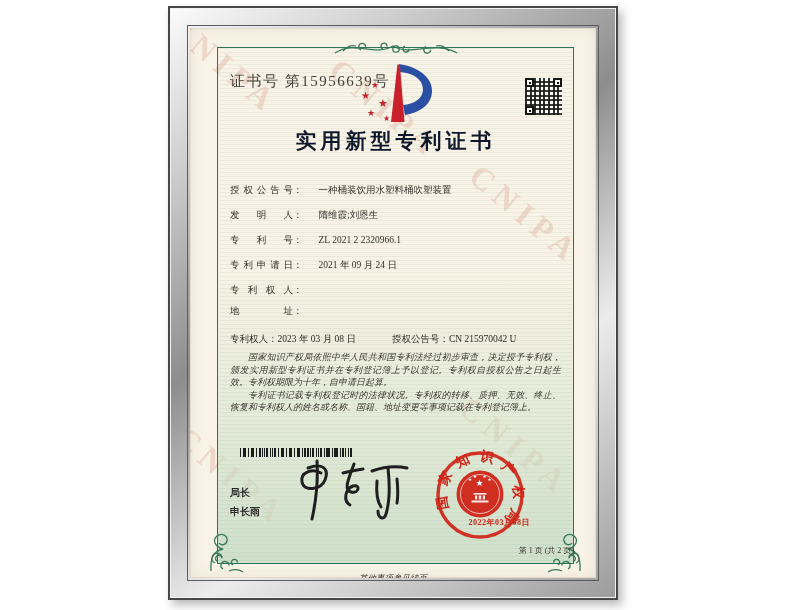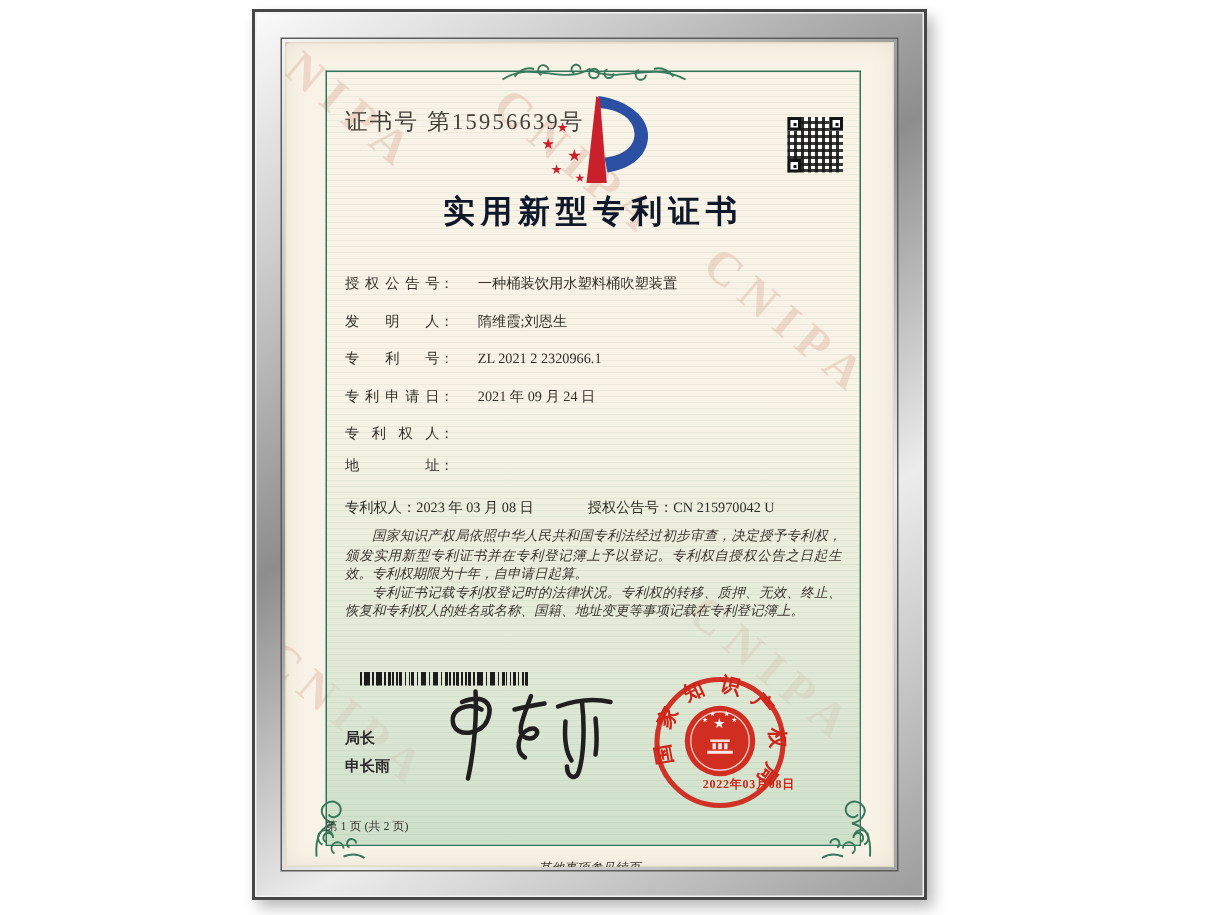--- a/index.html
+++ b/index.html
@@ -61,21 +61,21 @@
     left:50px;top:420px;width:112px;height:9px;
     background:
       repeating-linear-gradient(90deg,#1c1c1c 0 1px,transparent 1px 2.7px),
       repeating-linear-gradient(90deg,transparent 0 3.5px,#1c1c1c 3.5px 5.4px,transparent 5.4px 7.6px);
   }
   .signer{left:40px;top:455px;font-size:10px;font-weight:bold;line-height:19px;color:#2b2b2b;}
   .sig-svg{left:100px;top:428px;}
   .seal{left:244px;top:421px;width:92px;height:92px;}
   .seal-date{left:240px;top:489px;width:100px;text-align:right;font-size:8px;font-weight:bold;
     color:#cf2417;letter-spacing:.5px;}
-  .page-ind{left:27px;top:517px;width:357px;text-align:left;font-size:8px;color:#3a362f;}
+  .page-ind{left:27px;top:517px;width:357px;text-align:right;font-size:8px;color:#3a362f;}
   .cont-note{left:0;top:545px;width:100%;text-align:center;font-size:8.5px;font-style:italic;color:#3a362f;}
   
   .qr{left:335px;top:50px;width:37px;height:37px;background:
       repeating-linear-gradient(90deg,rgba(25,25,25,.9) 0 2px,transparent 2px 4.6px),
       repeating-linear-gradient(0deg,rgba(25,25,25,.85) 0 2px,rgba(252,252,250,.95) 2px 4.6px);}
   .qr-f{position:absolute;width:9px;height:9px;border:2px solid #141414;background:#fff;box-sizing:border-box;}
   .qr-f::after{content:"";position:absolute;left:1.5px;top:1.5px;width:2px;height:2px;background:#141414;}
   .qr-f.tl{left:0;top:0;} .qr-f.tr{right:0;top:0;} .qr-f.bl{left:0;bottom:0;}
   .logo-svg{left:168px;top:33px;}
 </style>

